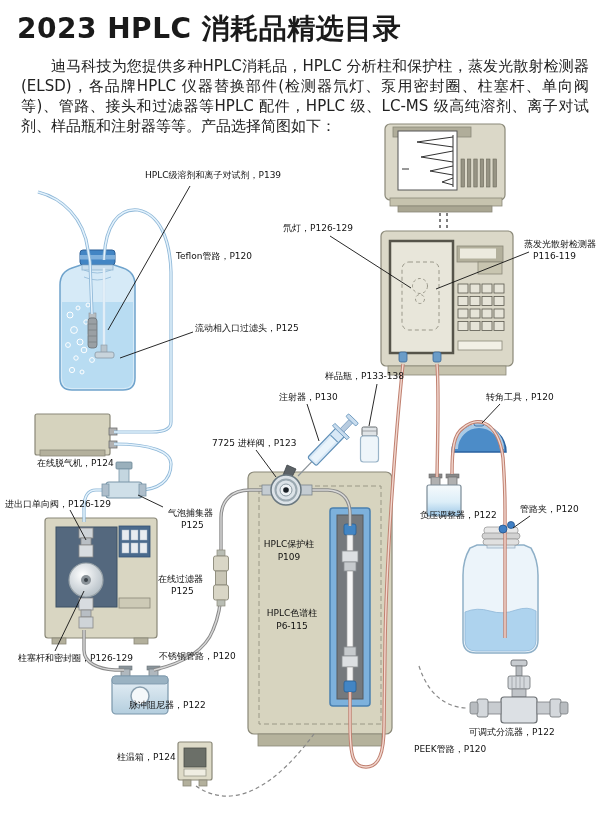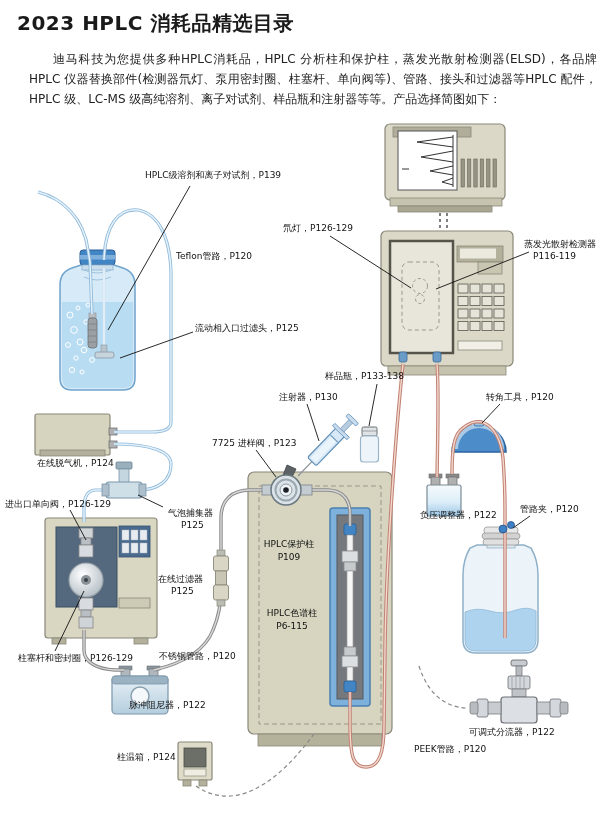--- a/index.html
+++ b/index.html
@@ -6,25 +6,25 @@
     --bg:#ffffff; --text:#1a1a1a;
   }
   html,body{margin:0;padding:0;}
   body{
     width:600px;height:813px;position:relative;overflow:hidden;
     background:var(--bg);color:var(--text);
     font-family:"DejaVu Sans","Liberation Sans",sans-serif;
   }
   .header{position:relative;z-index:2;padding:10px 16px 0 17px;}
   .header h1{
-    margin:0 0 8px 0;font-size:20px;font-weight:bold;letter-spacing:0.5px;
+    margin:0 0 8px 0;font-size:28px;font-weight:bold;letter-spacing:0.5px;
     font-family:"DejaVu Sans","Liberation Sans",sans-serif;
   }
   .header p{
-    margin:12px;width:568px;font-size:12px;line-height:20px;
+    margin:4px;width:568px;font-size:15px;line-height:20px;
     text-indent:2em;text-align:justify;color:#222;
   }
   svg.diagram{position:absolute;left:0;top:0;z-index:1;}
   svg text{
     font-family:"DejaVu Sans","Liberation Sans",sans-serif;
     font-size:9px;fill:#111;
   }
 </style>
 </head>
 <body>

